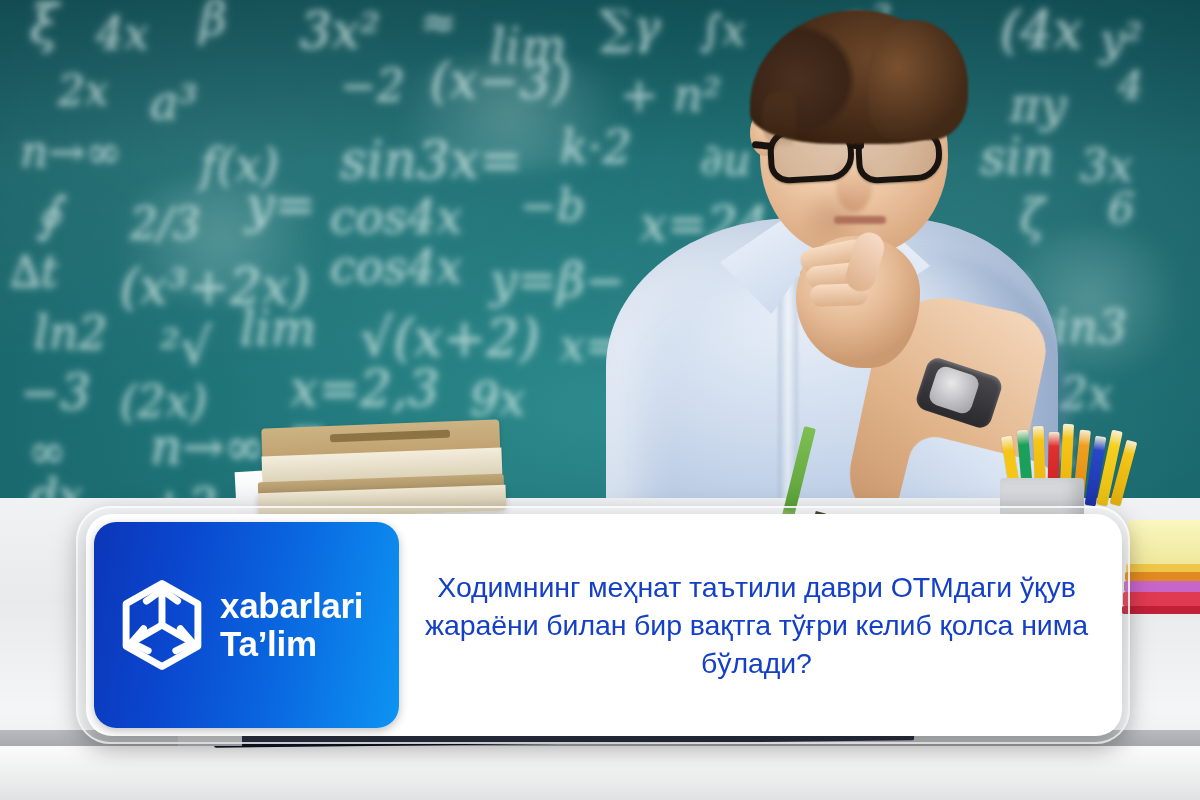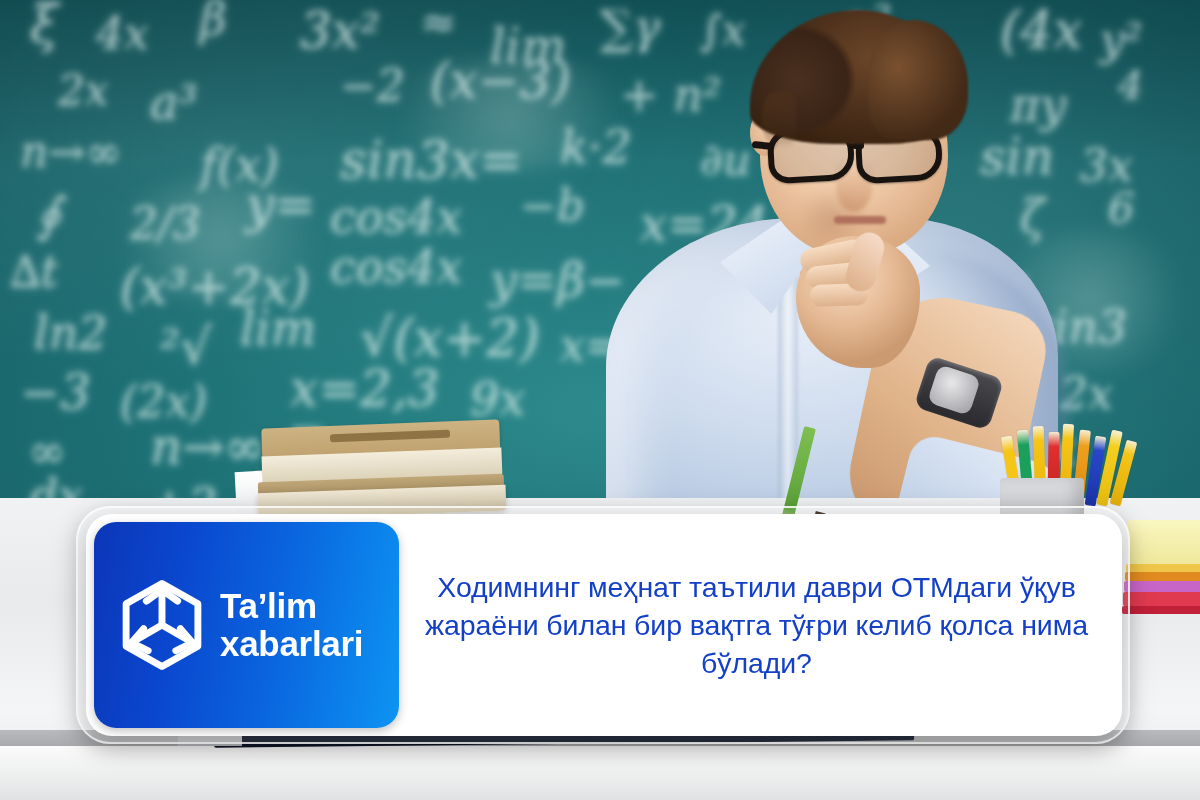--- a/index.html
+++ b/index.html
@@ -529,22 +529,22 @@
 
             <path d="M33 26 L50 14 L67 26"></path>
 
             <path d="M30 56 L17 71 L35 80"></path>
 
             <path d="M70 56 L83 71 L65 80"></path>
           </g>
         </svg>
       </div>
       <div class="logo-word">
+        <div>xabarlari</div>
         <div>Ta’lim</div>
-        <div>xabarlari</div>
       </div>
     </div>
 
     <div class="headline-panel">
       <div class="headline">Ходимнинг меҳнат таътили даври ОТМдаги ўқув жараёни билан бир вақтга тўғри келиб қолса нима бўлади?</div>
     </div>
 
   </div>
 
 </div>

